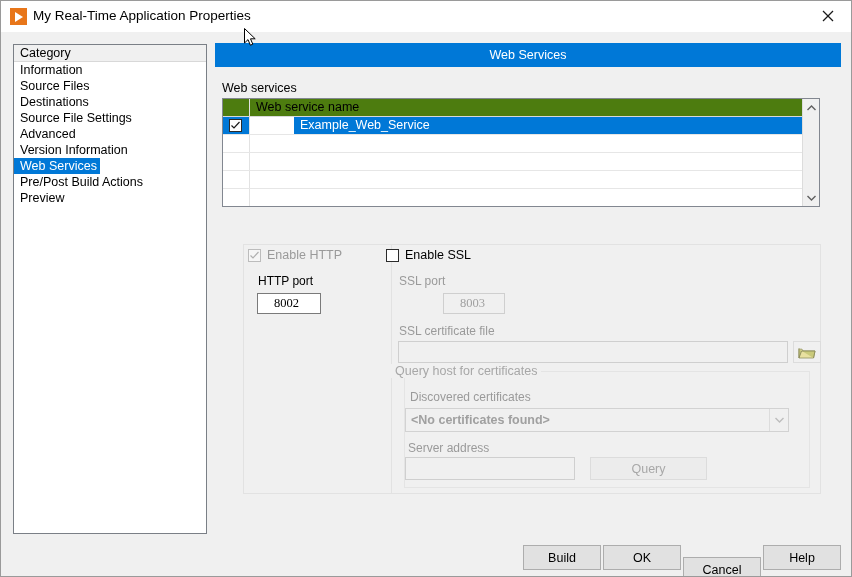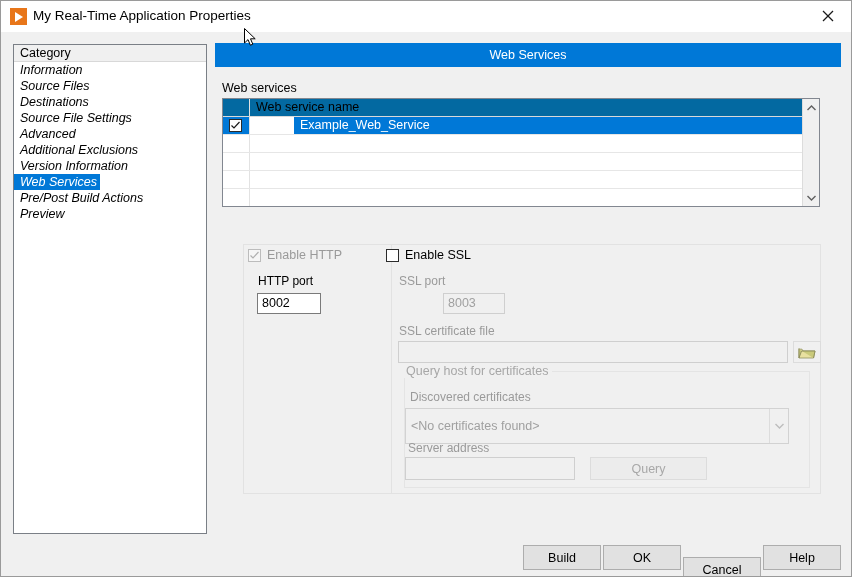--- a/index.html
+++ b/index.html
@@ -97,21 +97,21 @@
     color: #000;
   }
   .cat-item.selected {
     background: #0078d7;
     color: #ffffff;
     display: inline-block;
     padding-left: 6px;
     padding-right: 3px;
     margin-left: 0;
   }
-  .cat-row { height: 16px; font-style: italic; }
+  .cat-row { height: 16px; }
 
   
   #banner {
     position: absolute;
     left: 214px; top: 42px;
     width: 626px;
     height: 24px;
     background: #0078d7;
     color: #ffffff;
     text-align: center;
@@ -134,21 +134,21 @@
     background: #ffffff;
     border: 1px solid #828790;
     box-sizing: border-box;
     overflow: hidden;
   }
   #ws-header {
     display: flex;
     height: 18px;
     box-sizing: border-box;
     border-bottom: 1px solid #d9d9d9;
-    background: #0369a1;
+    background: #4d7c0f;
   }
   #ws-header .hcell-check {
     width: 27px;
     border-right: 1px solid #e2e2e2;
     box-sizing: border-box;
   }
   #ws-header .hcell-name {
     flex: 1;
     padding-left: 6px;
     line-height: 17px;
@@ -238,43 +238,43 @@
   .chk-label.disabled { color: #9a9a9a; }
 
   .fld-label { position: absolute; font-size: 12px; white-space: nowrap; }
   .fld-label.disabled { color: #9a9a9a; }
 
   .txtbox {
     position: absolute;
     background: #ffffff;
     border: 1px solid #7a7a7a;
     box-sizing: border-box;
-    font-family: Liberation Sans, sans-serif;
-    font-size: 12.5px;
-    padding: 0 4px;
+    font-family: Liberation Serif, serif;
+    font-size: 12.5px;
+    padding: 0 16px;
     line-height: 19px;
     color: #000;
   }
   .txtbox.disabled {
     background: #f0f0f0;
     border-color: #cfcfcf;
     color: #a0a0a0;
   }
 
   #inner-group {
     position: absolute;
     left: 403px; top: 370px;
     width: 406px;
     height: 117px;
     border: 1px solid #e4e4e4;
     box-sizing: border-box;
   }
   #inner-group-title {
     position: absolute;
-    left: 401px; top: 370px;
+    left: 390px; top: 370px;
     background: #f0f0f0;
     padding: 0 4px;
     font-size: 12.5px;
     color: #a7a7a7;
     transform: translateY(-50%);
     white-space: nowrap;
   }
 
   #browse-btn {
     position: absolute;
@@ -370,23 +370,20 @@
     <div class="cat-row">
         <div class="cat-item">Destinations</div>
       </div>
     <div class="cat-row">
         <div class="cat-item">Source File Settings</div>
       </div>
     <div class="cat-row">
         <div class="cat-item">Advanced</div>
       </div>
     <div class="cat-row">
-        <div class="cat-item">Additional Exclusions</div>
-      </div>
-    <div class="cat-row">
         <div class="cat-item">Version Information</div>
       </div>
     <div class="cat-row"><div class="cat-item selected">Web Services</div></div>
     <div class="cat-row">
         <div class="cat-item">Pre/Post Build Actions</div>
       </div>
     <div class="cat-row">
         <div class="cat-item">Preview</div>
       </div>
   </div>
@@ -471,21 +468,21 @@
     <svg width="18" height="14" viewBox="0 0 18 14">
       <path d="M1 2.5 L1 12 L15.5 12 L17 5 L5 5 L4 3.2 L1 3.2 Z" fill="#e8e0a0" stroke="#9a9a6a" stroke-width="0.9"></path>
       <path d="M1 3.2 L1 12 L3.5 5 L17 5 L15.5 12" fill="#c9c97a" stroke="#8a8a5a" stroke-width="0.9"></path>
     </svg>
   </button>
 
   <div id="inner-group"></div>
   <div id="inner-group-title">Query host for certificates</div>
 
   <div class="fld-label disabled" style="left:409px; top:389px;">Discovered certificates</div>
-  <div class="combo" style="left:404px; top:407px; width:384px; height:36px;">
+  <div class="combo" style="left:404px; top:407px; width:384px; height:24px;font-weight:bold;">
     <span class="combo-text">&lt;No certificates found&gt;</span>
     <span class="combo-arrow">
       <svg width="9" height="6" viewBox="0 0 9 6">
           <polyline points="0.5,1 4.5,5 8.5,1" fill="none" stroke="#bdbdbd" stroke-width="1.4"></polyline>
         </svg>
     </span>
   </div>
 
   <div class="fld-label disabled" style="left:407px; top:440px;">Server address</div>
   <div class="txtbox disabled" style="left:404px; top:456px; width:170px; height:23px;"></div>

